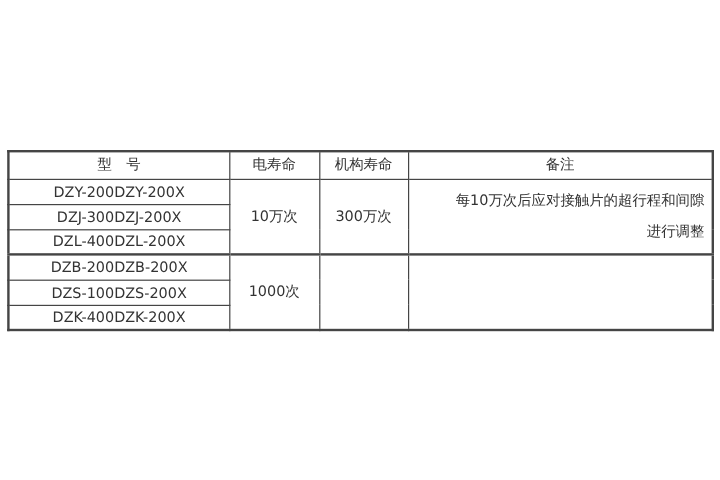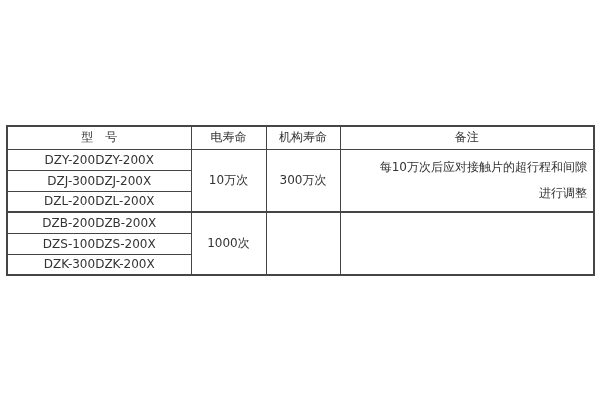--- a/index.html
+++ b/index.html
@@ -94,21 +94,21 @@
         <td>
           <div class="model-pair">
             <span>DZJ-300</span>
             <span>DZJ-200X</span>
           </div>
         </td>
       </tr>
       <tr>
         <td>
           <div class="model-pair">
-            <span>DZL-200</span>
+            <span>DZL-400</span>
             <span>DZL-200X</span>
           </div>
         </td>
       </tr>
       <tr class="group-start">
         <td>
           <div class="model-pair">
             <span>DZB-200</span>
             <span>DZB-200X</span>
           </div>
@@ -124,20 +124,20 @@
         <td>
           <div class="model-pair">
             <span>DZS-100</span>
             <span>DZS-200X</span>
           </div>
         </td>
       </tr>
       <tr>
         <td>
           <div class="model-pair">
-            <span>DZK-300</span>
+            <span>DZK-400</span>
             <span>DZK-200X</span>
           </div>
         </td>
       </tr>
     </tbody>
   </table>
 </div>
 
 </body></html>

